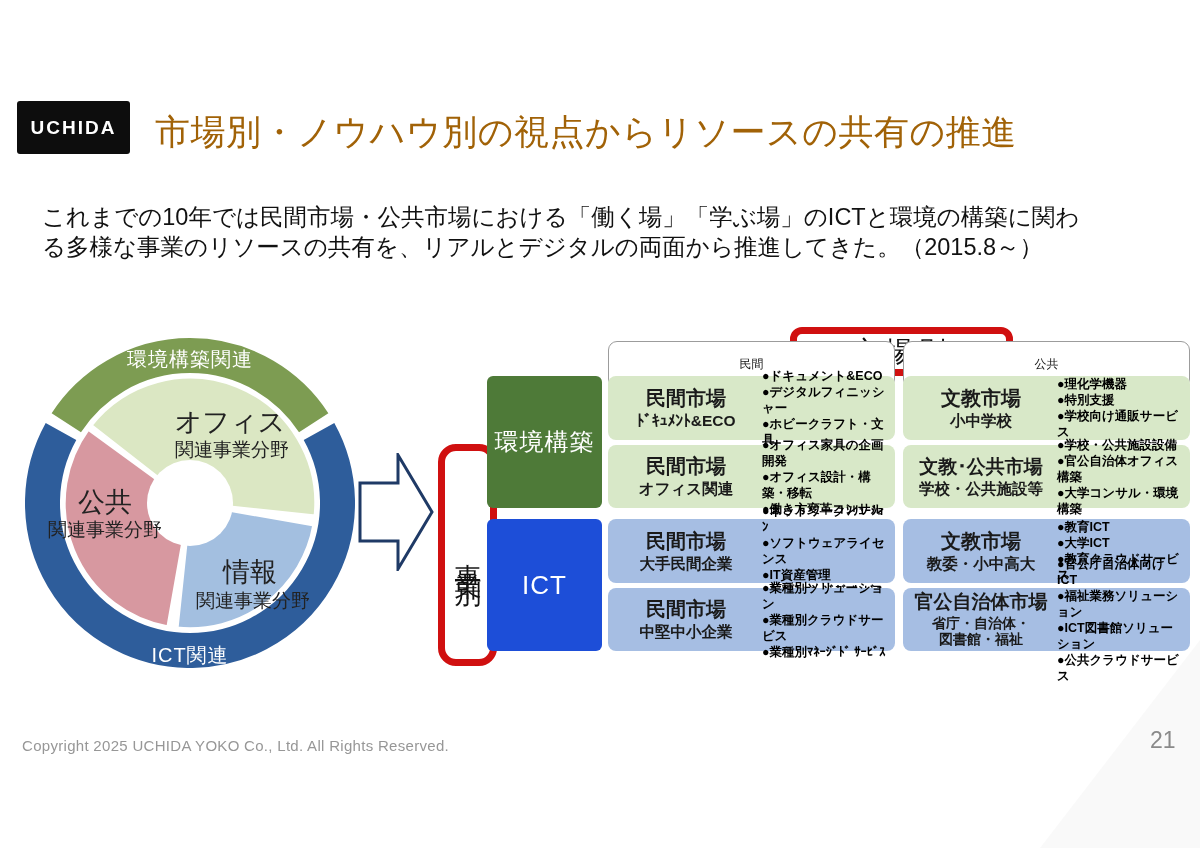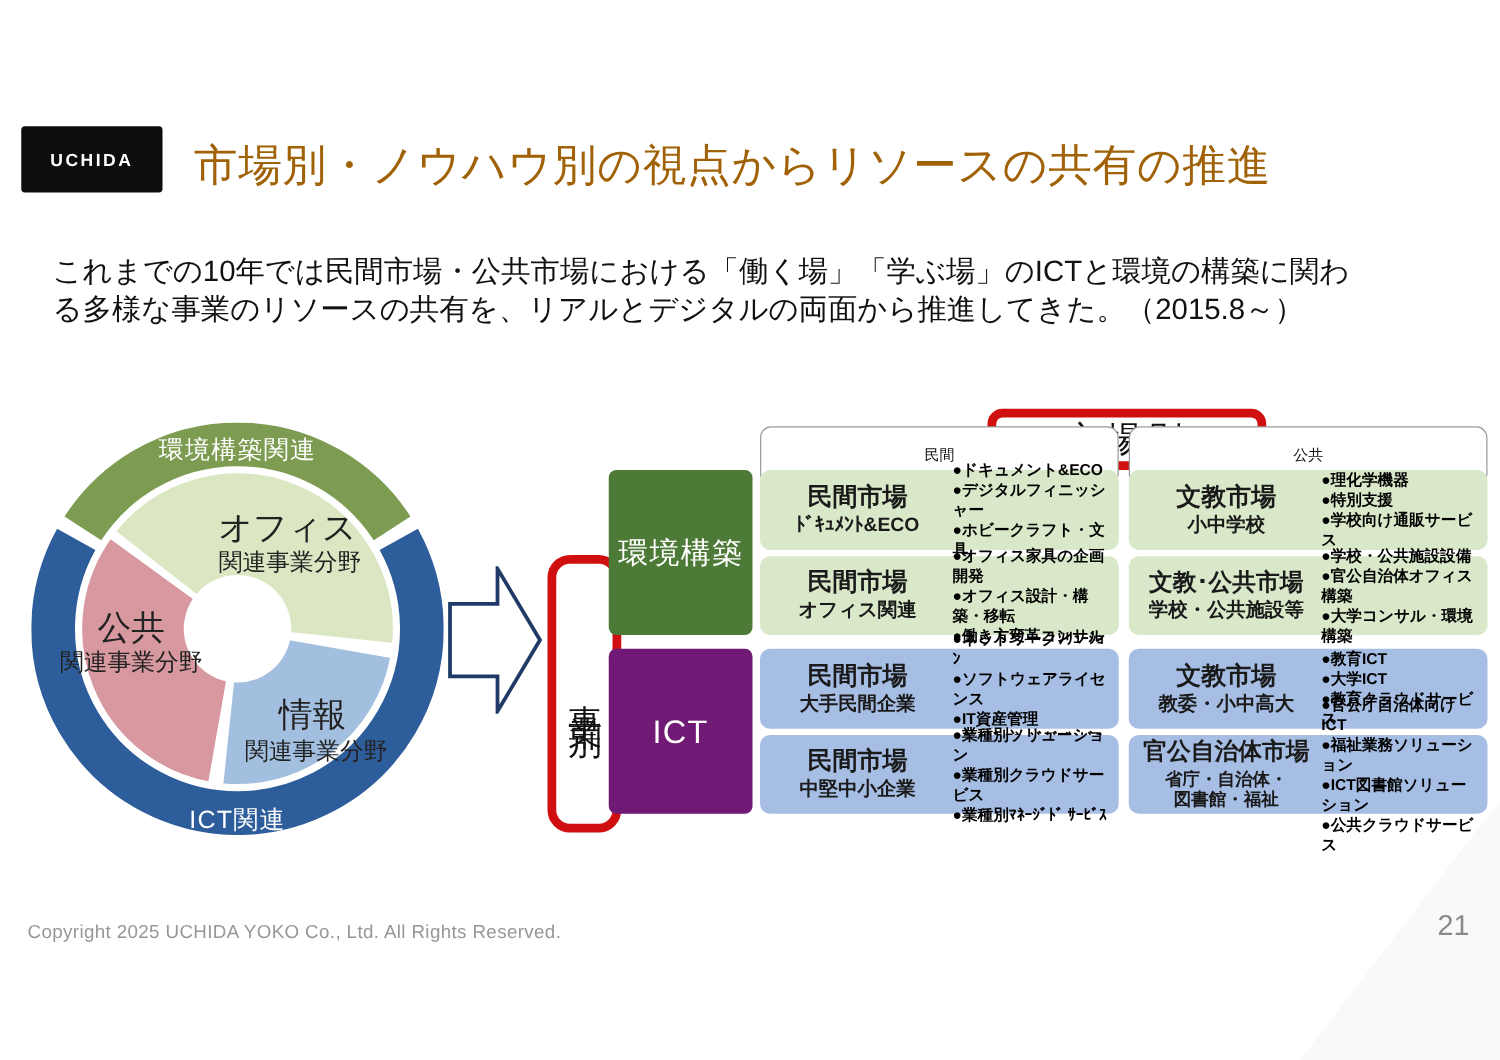--- a/index.html
+++ b/index.html
@@ -5,21 +5,21 @@
   html,body{margin:0;padding:0;}
   body{
     width:1200px;height:848px;position:relative;background:#ffffff;overflow:hidden;
     font-family:"Liberation Sans","DejaVu Sans",sans-serif;color:#1a1a1a;
   }
   .abs{position:absolute;}
   
   .logo{
     left:17px;top:101px;width:113px;height:53px;background:#0d0d0d;border-radius:3px;
     display:flex;align-items:center;justify-content:center;
-    color:#fff;font-weight:bold;font-size:14px;letter-spacing:2px;
+    color:#fff;font-weight:bold;font-size:19px;letter-spacing:2px;
   }
   
   .title{left:155px;top:109px;font-size:35px;font-weight:500;letter-spacing:.5px;white-space:nowrap;color:#a16207;}
   .subtitle{left:42px;top:202px;font-size:23.5px;line-height:30px;color:#111;white-space:nowrap;}
   
   svg text{font-family:"Liberation Sans","DejaVu Sans",sans-serif;}
   
   
   .redbox{
     box-sizing:border-box;background:#fff;border:7px solid #d01010;
@@ -91,21 +91,21 @@
   <span>事業別</span>
 </div>
 <div class="abs redbox bym" style="border-color: rgb(208, 16, 16);">
   <span>市場別</span>
 </div>
 
 <div class="abs colhdr" style="left:608px;top:341px;">民間</div>
 <div class="abs colhdr" style="left:903px;top:341px;">公共</div>
 
 <div class="abs rowhdr env" style="left: 487px; top: 376px; background-color: rgb(78, 122, 56);">環境構築</div>
-<div class="abs rowhdr ict" style="left: 487px; top: 519px; background-color: #701a75;">ICT</div>
+<div class="abs rowhdr ict" style="left: 487px; top: 519px; background-color: #1d4ed8;">ICT</div>
 
 <div class="abs cell" style="left: 608px; top: 376px; height: 64px; background-color: rgb(216, 232, 200);">
   <div class="cell-title-block">
     <div class="cell-title">民間市場</div>
     <div class="cell-sub">ﾄﾞｷｭﾒﾝﾄ&amp;ECO</div>
   </div>
   <div class="cell-bullets">
       <div>●ドキュメント&amp;ECO</div>
       <div>●デジタルフィニッシャー</div>
       <div>●ホビークラフト・文具</div>

